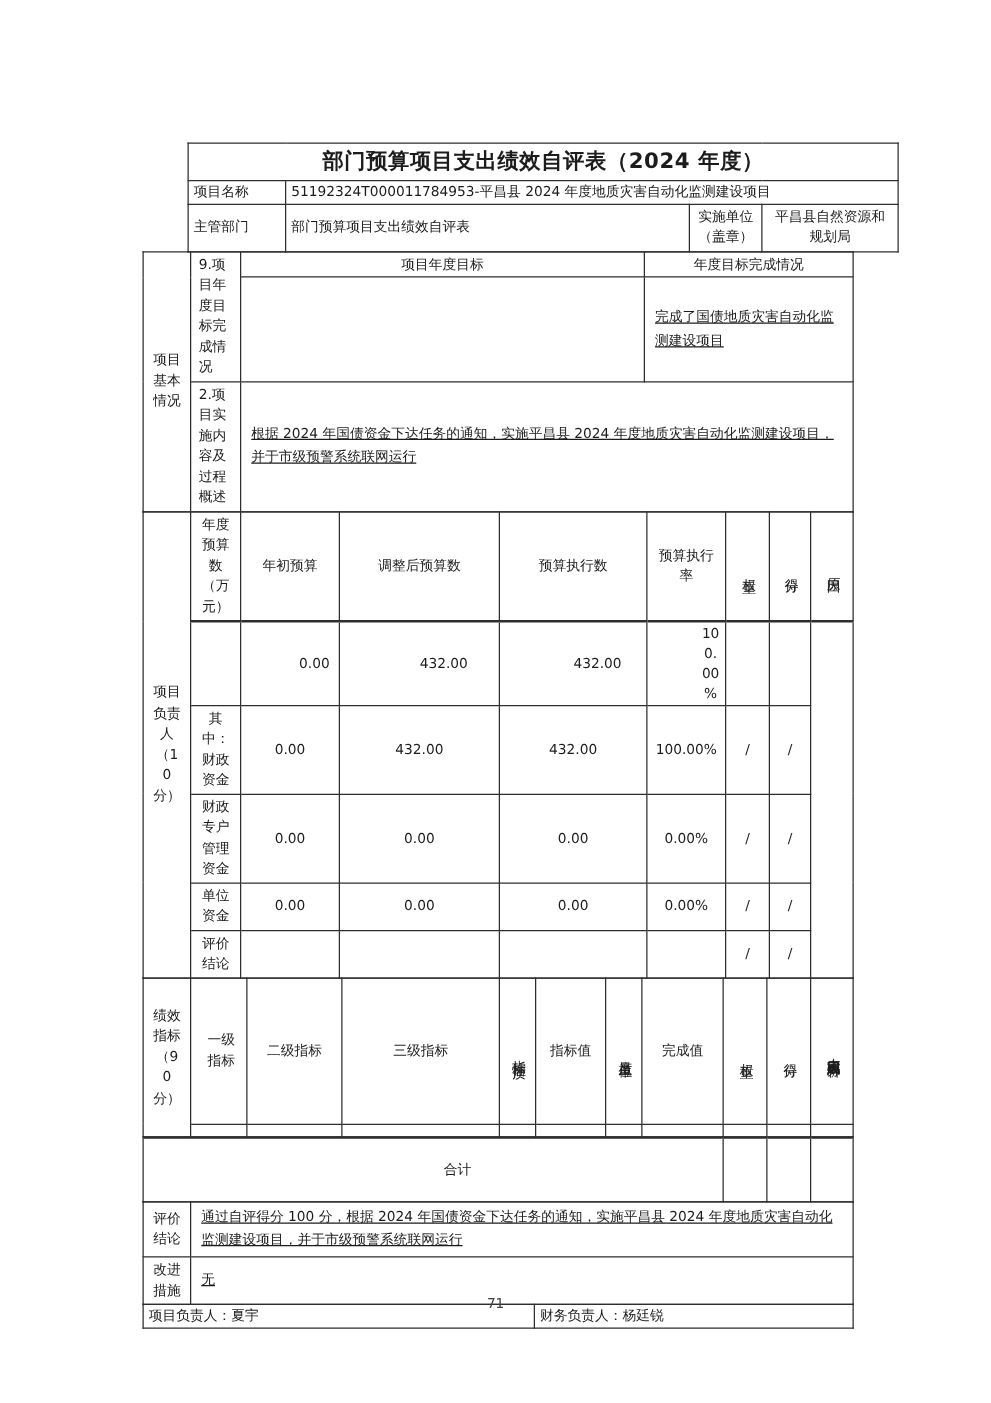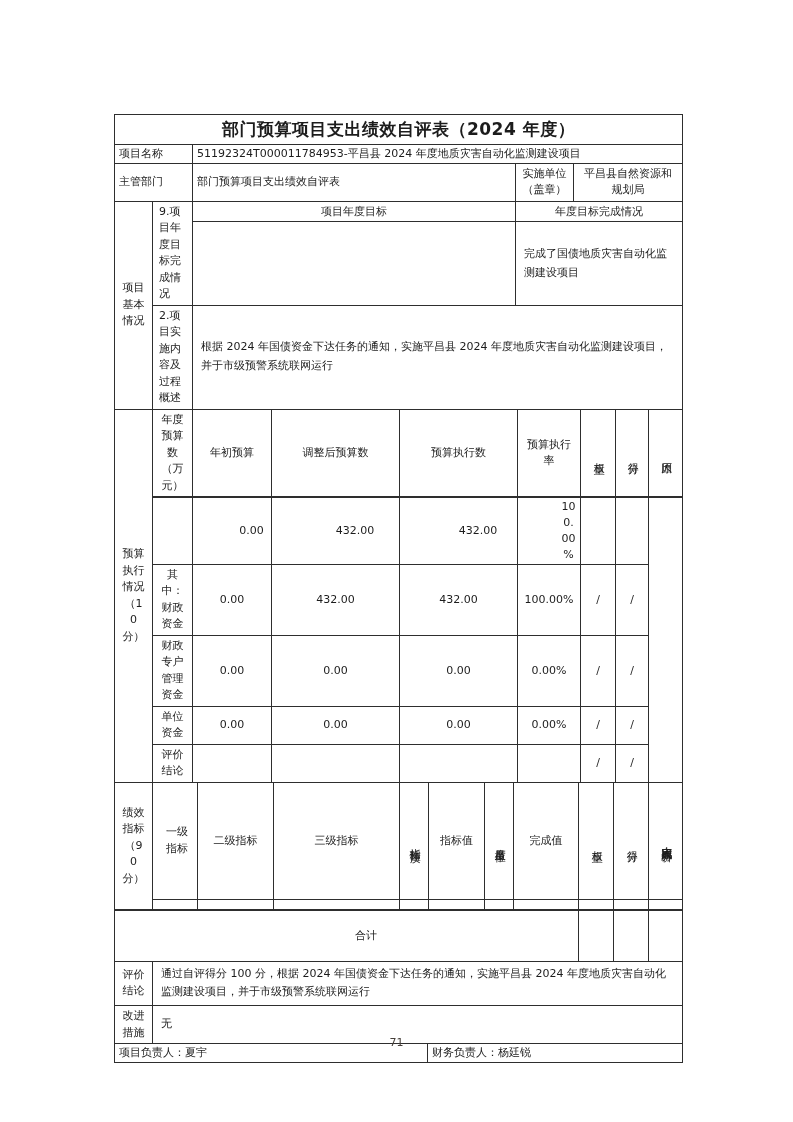--- a/index.html
+++ b/index.html
@@ -7,38 +7,38 @@
   body {
     width:793px; height:1122px; position:relative;
     background:#ffffff; color:#1c1c1c;
     font-family:"DejaVu Sans", sans-serif;
   }
   .sheet { position:absolute; left:114px; top:114px; width:568px; }
   table {
     border-collapse:collapse; table-layout:fixed; width:568px;
     margin-top:-1px;
   }
-  .sheet > table:first-of-type { margin-top:0; }
+  .sheet > table:first-of-type { margin-top:0;margin-left:36px; }
   td {
     border:1px solid #2e2e2e;
     font-size:11px; line-height:1.45;
     padding:1px 4px; vertical-align:middle;
     overflow:hidden; word-break:break-word;
   }
   .c  { text-align:center; }
   .l  { text-align:left; }
   .title-cell {
     font-size:17px; font-weight:bold; text-align:center;
     letter-spacing:0.5px; padding:2px;
   }
   .sec-label { text-align:center; padding:2px 7px; line-height:1.5; }
   .sub-label { text-align:left; padding:2px 6px; line-height:1.5; vertical-align:top; }
   .wrap2 { padding:2px 6px; text-align:center; line-height:1.5; }
   .hdr2  { padding:2px 9px; text-align:right; line-height:1.5; }
-  .para  { padding:3px 8px; line-height:1.7; text-align:left; }
+  .para  { padding:3px 8px; line-height:1.7; text-align:left;text-decoration:underline; }
   .vert  {
     writing-mode:vertical-rl; text-orientation:upright;
     display:inline-block; line-height:1.15; letter-spacing:1px;
   }
   .bt2 td { border-top-width:2px;padding-left:43px; }
   .pagenum {
     position:absolute; top:1036px; left:0; width:100%;
     text-align:center; font-size:11px; color:#46403a;
   }
 </style>
@@ -103,21 +103,21 @@
         <col style="width:79px">
         <col style="width:128px">
       <col style="width:118px">
         <col style="width:63px">
         <col style="width:35px">
         <col style="width:33px">
         <col style="width:34px">
     </colgroup>
     <tbody>
         <tr style="height:80px">
-      <td rowspan="6" class="sec-label">预算执行情况（10分）</td>
+      <td rowspan="6" class="sec-label">项目负责人（10分）</td>
       <td class="wrap2">年度预算数（万元）</td>
       <td class="c">年初预算</td>
       <td class="c">调整后预算数</td>
       <td class="c">预算执行数</td>
       <td class="c">预算执行率</td>
       <td class="c"><span class="vert">权重</span></td>
       <td class="c"><span class="vert">得分</span></td>
       <td class="c"><span class="vert">原因</span></td>
     </tr>
     <tr style="height:18px" class="bt2">

